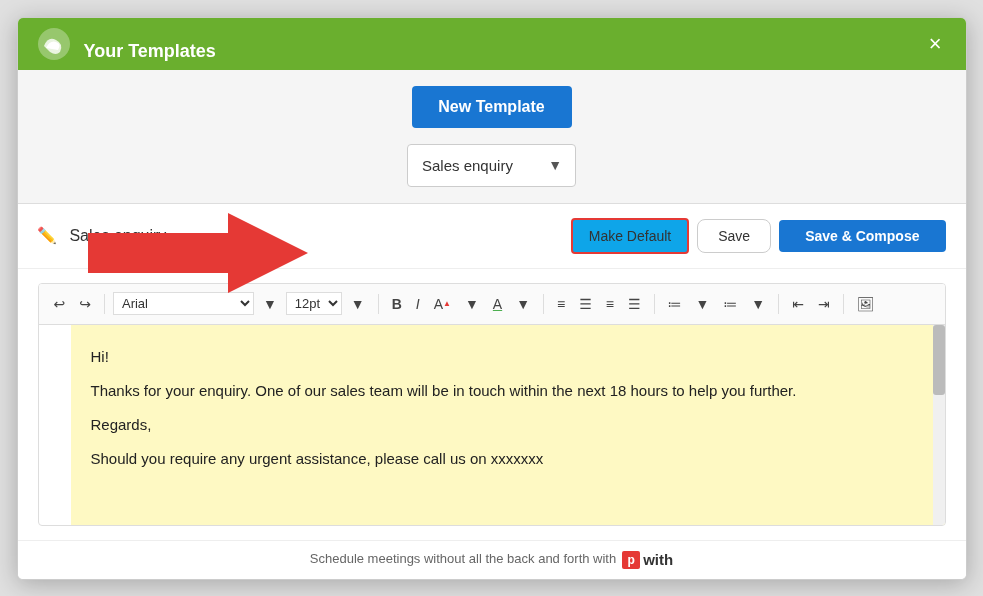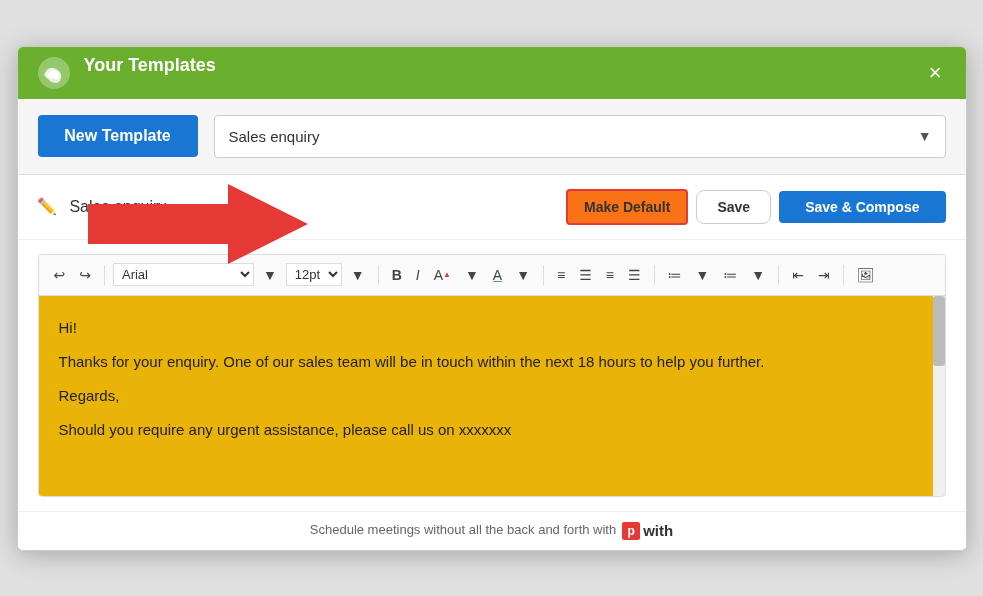--- a/index.html
+++ b/index.html
@@ -23,21 +23,21 @@
     .modal-header {
       background: #6aaf2e;
       display: flex;
       align-items: center;
       justify-content: space-between;
       padding: 10px 18px;
       height: 52px;
     }
     .header-left {
       display: flex;
-      align-items: flex-start;
+      align-items: flex-end;
       gap: 12px;
     }
     .header-logo {
       width: 36px;
       height: 36px;
     }
     .header-title {
       color: #fff;
       font-size: 18px;
       font-weight: bold;
@@ -52,20 +52,21 @@
       padding: 2px 6px;
     }
     
     .toolbar-row {
       background: #f5f5f5;
       display: flex;
       align-items: center;
       padding: 16px 20px;
       gap: 16px;
       border-bottom: 1px solid #ddd;
+      flex-direction: column;
     }
     .new-template-btn {
       background: #1976d2;
       color: #fff;
       border: none;
       border-radius: 4px;
       padding: 12px 24px;
       font-size: 16px;
       font-weight: bold;
       cursor: pointer;
@@ -116,36 +117,36 @@
       flex: 1;
     }
     .edit-actions {
       display: flex;
       align-items: center;
       gap: 8px;
     }
     .make-default-btn {
       border: 2px solid #e53935;
       color: #333;
-      background: #f97316;
+      background: #0ea5e9;
       border-radius: 4px;
       padding: 8px 16px;
       font-size: 14px;
-      font-weight: 700;
+      font-weight: 400;
       cursor: pointer;
       margin-left: 29px;
     }
     .save-btn {
       border: 1px solid #ccc;
       color: #333;
       background: #fff;
       border-radius: 8px;
       padding: 8px 20px;
       font-size: 14px;
-      font-weight: 700;
+      font-weight: 400;
       cursor: pointer;
     }
     .save-compose-btn {
       background: #1976d2;
       color: #fff;
       border: none;
       border-radius: 4px;
       padding: 8px 26px;
       font-size: 14px;
       font-weight: bold;
@@ -193,24 +194,25 @@
       background: #fff;
       cursor: pointer;
       color: #333;
     }
     .editor-content {
       padding: 20px;
       min-height: 200px;
       font-size: 15px;
       color: #222;
       line-height: 1.6;
-      background: #eab308;
+      background: #fef9c3;
       overflow-y: auto;
       max-height: 220px;
       position: relative;
+      margin-left: 32px;
     }
     .editor-content p {
       margin-bottom: 10px;
     }
     .editor-scrollbar {
       position: absolute;
       right: 0;
       top: 0;
       bottom: 0;
       width: 12px;

